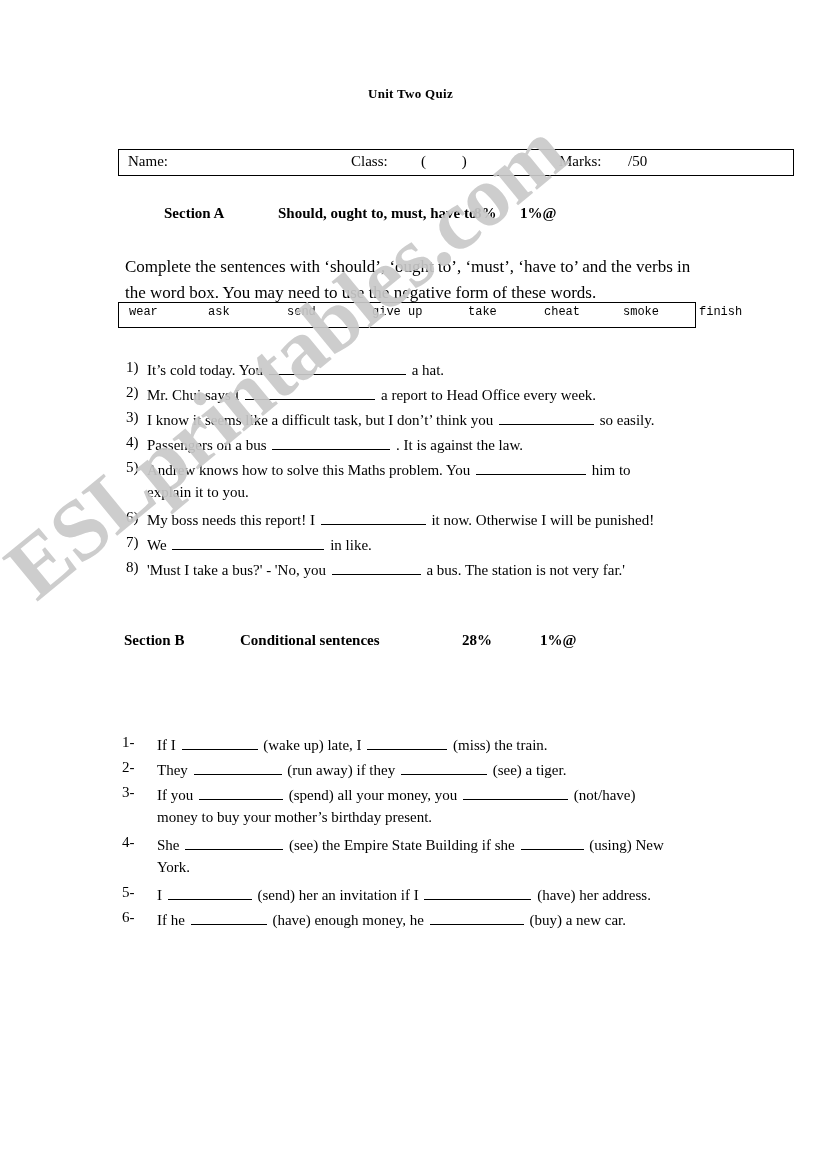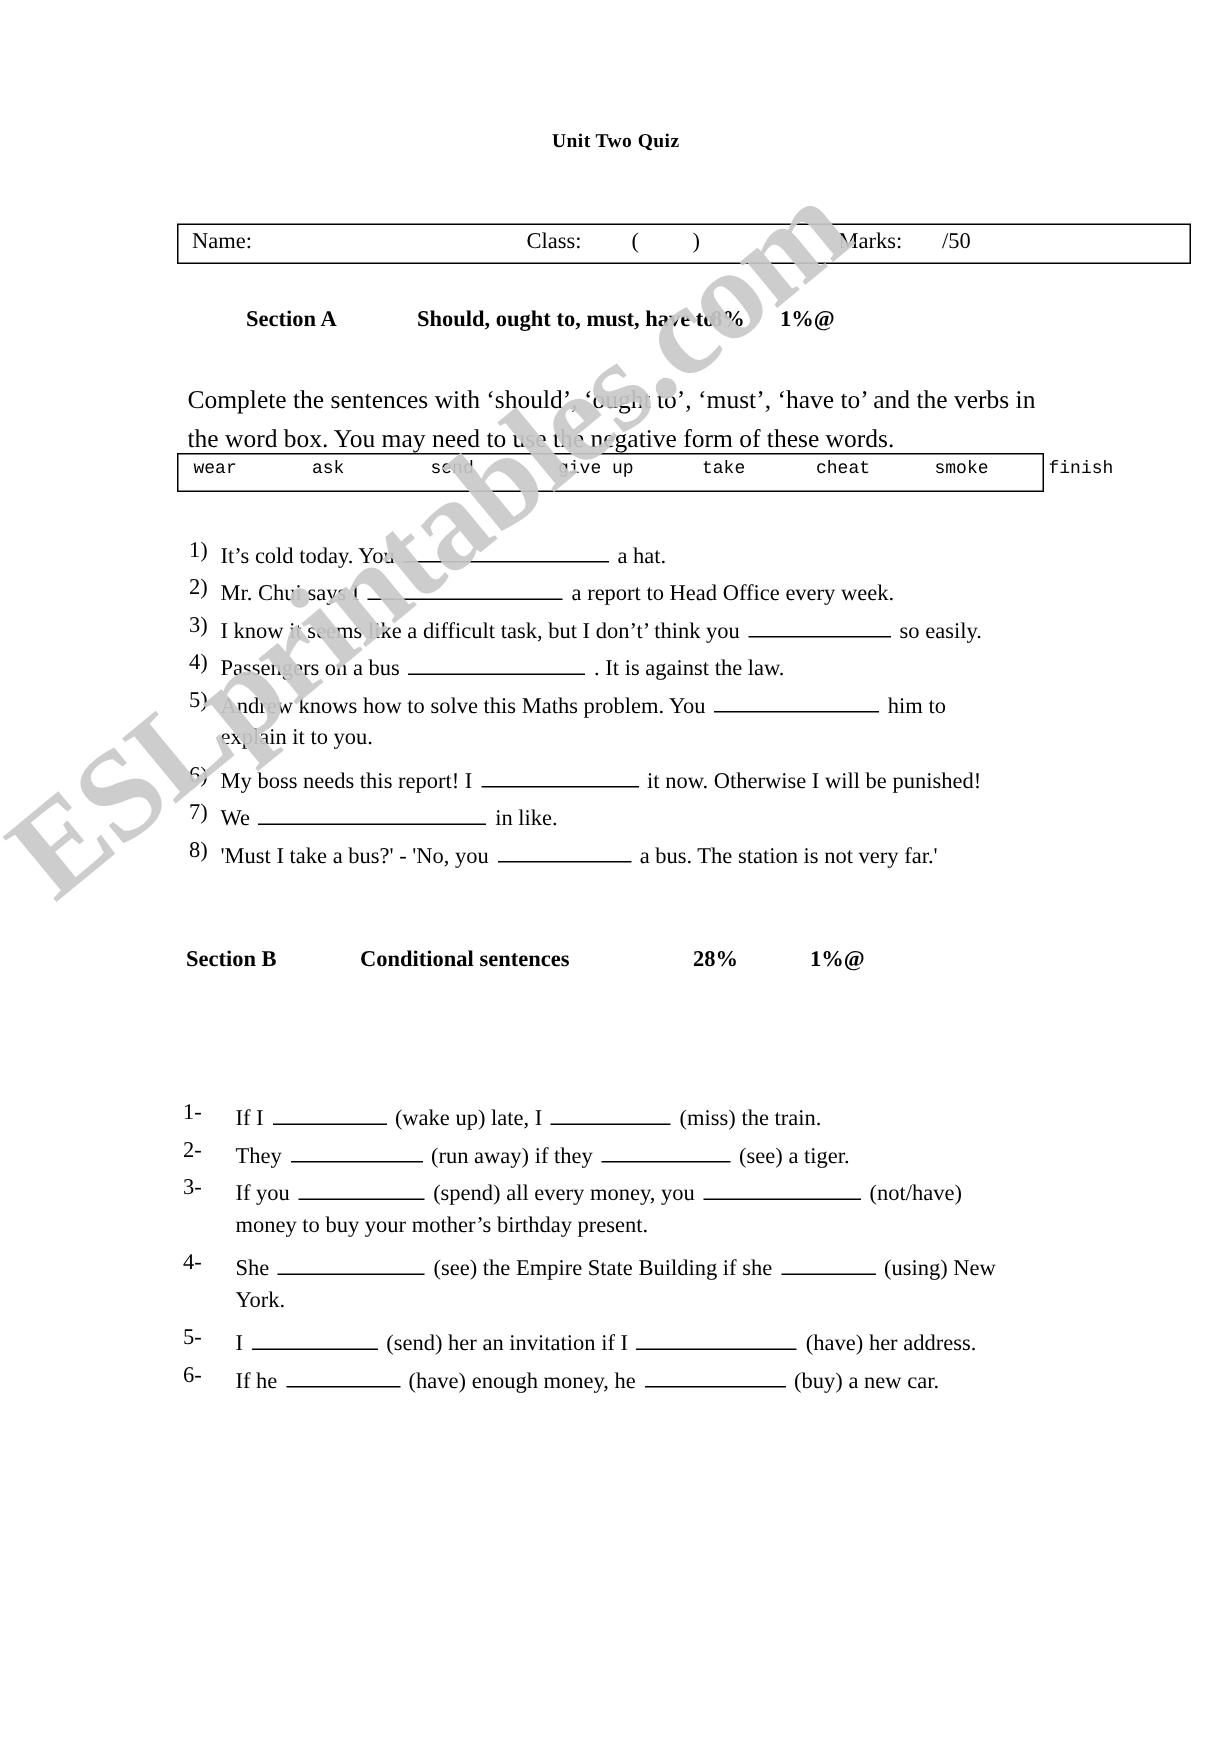--- a/index.html
+++ b/index.html
@@ -242,21 +242,21 @@
       <div class="qrow" style="left: 0px; top: 0px;">
         <span class="qnum" style="left: 0px;">1-</span>
         <span class="qtext" style="left: 35px;"><span>If I </span><span class="blank" style="width: 76px;"></span><span> (wake up) late, I </span><span class="blank" style="width: 80px;"></span><span> (miss) the train.</span></span>
       </div>
       <div class="qrow" style="left: 0px; top: 25px;">
         <span class="qnum" style="left: 0px;">2-</span>
         <span class="qtext" style="left: 35px;"><span>They </span><span class="blank" style="width: 88px;"></span><span> (run away) if they </span><span class="blank" style="width: 86px;"></span><span> (see) a tiger.</span></span>
       </div>
       <div class="qrow" style="left: 0px; top: 50px;">
         <span class="qnum" style="left: 0px;">3-</span>
-        <span class="qtext" style="left: 35px;"><span>If you </span><span class="blank" style="width: 84px;"></span><span> (spend) all every money, you </span><span class="blank" style="width: 105px;"></span><span> (not/have)</span></span>
+        <span class="qtext" style="left: 35px;"><span>If you </span><span class="blank" style="width: 84px;"></span><span> (spend) all your money, you </span><span class="blank" style="width: 105px;"></span><span> (not/have)</span></span>
       </div>
       <div class="qrow" style="left: 0px; top: 75px;">
         <span class="qnum" style="left: 0px;"></span>
         <span class="qtext" style="left: 35px;"><span>money to buy your mother’s birthday present.</span></span>
       </div>
       <div class="qrow" style="left: 0px; top: 100px;">
         <span class="qnum" style="left: 0px;">4-</span>
         <span class="qtext" style="left: 35px;"><span>She </span><span class="blank" style="width: 98px;"></span><span> (see) the Empire State Building if she </span><span class="blank" style="width: 63px;"></span><span> (using) New</span></span>
       </div>
       <div class="qrow" style="left: 0px; top: 125px;">

